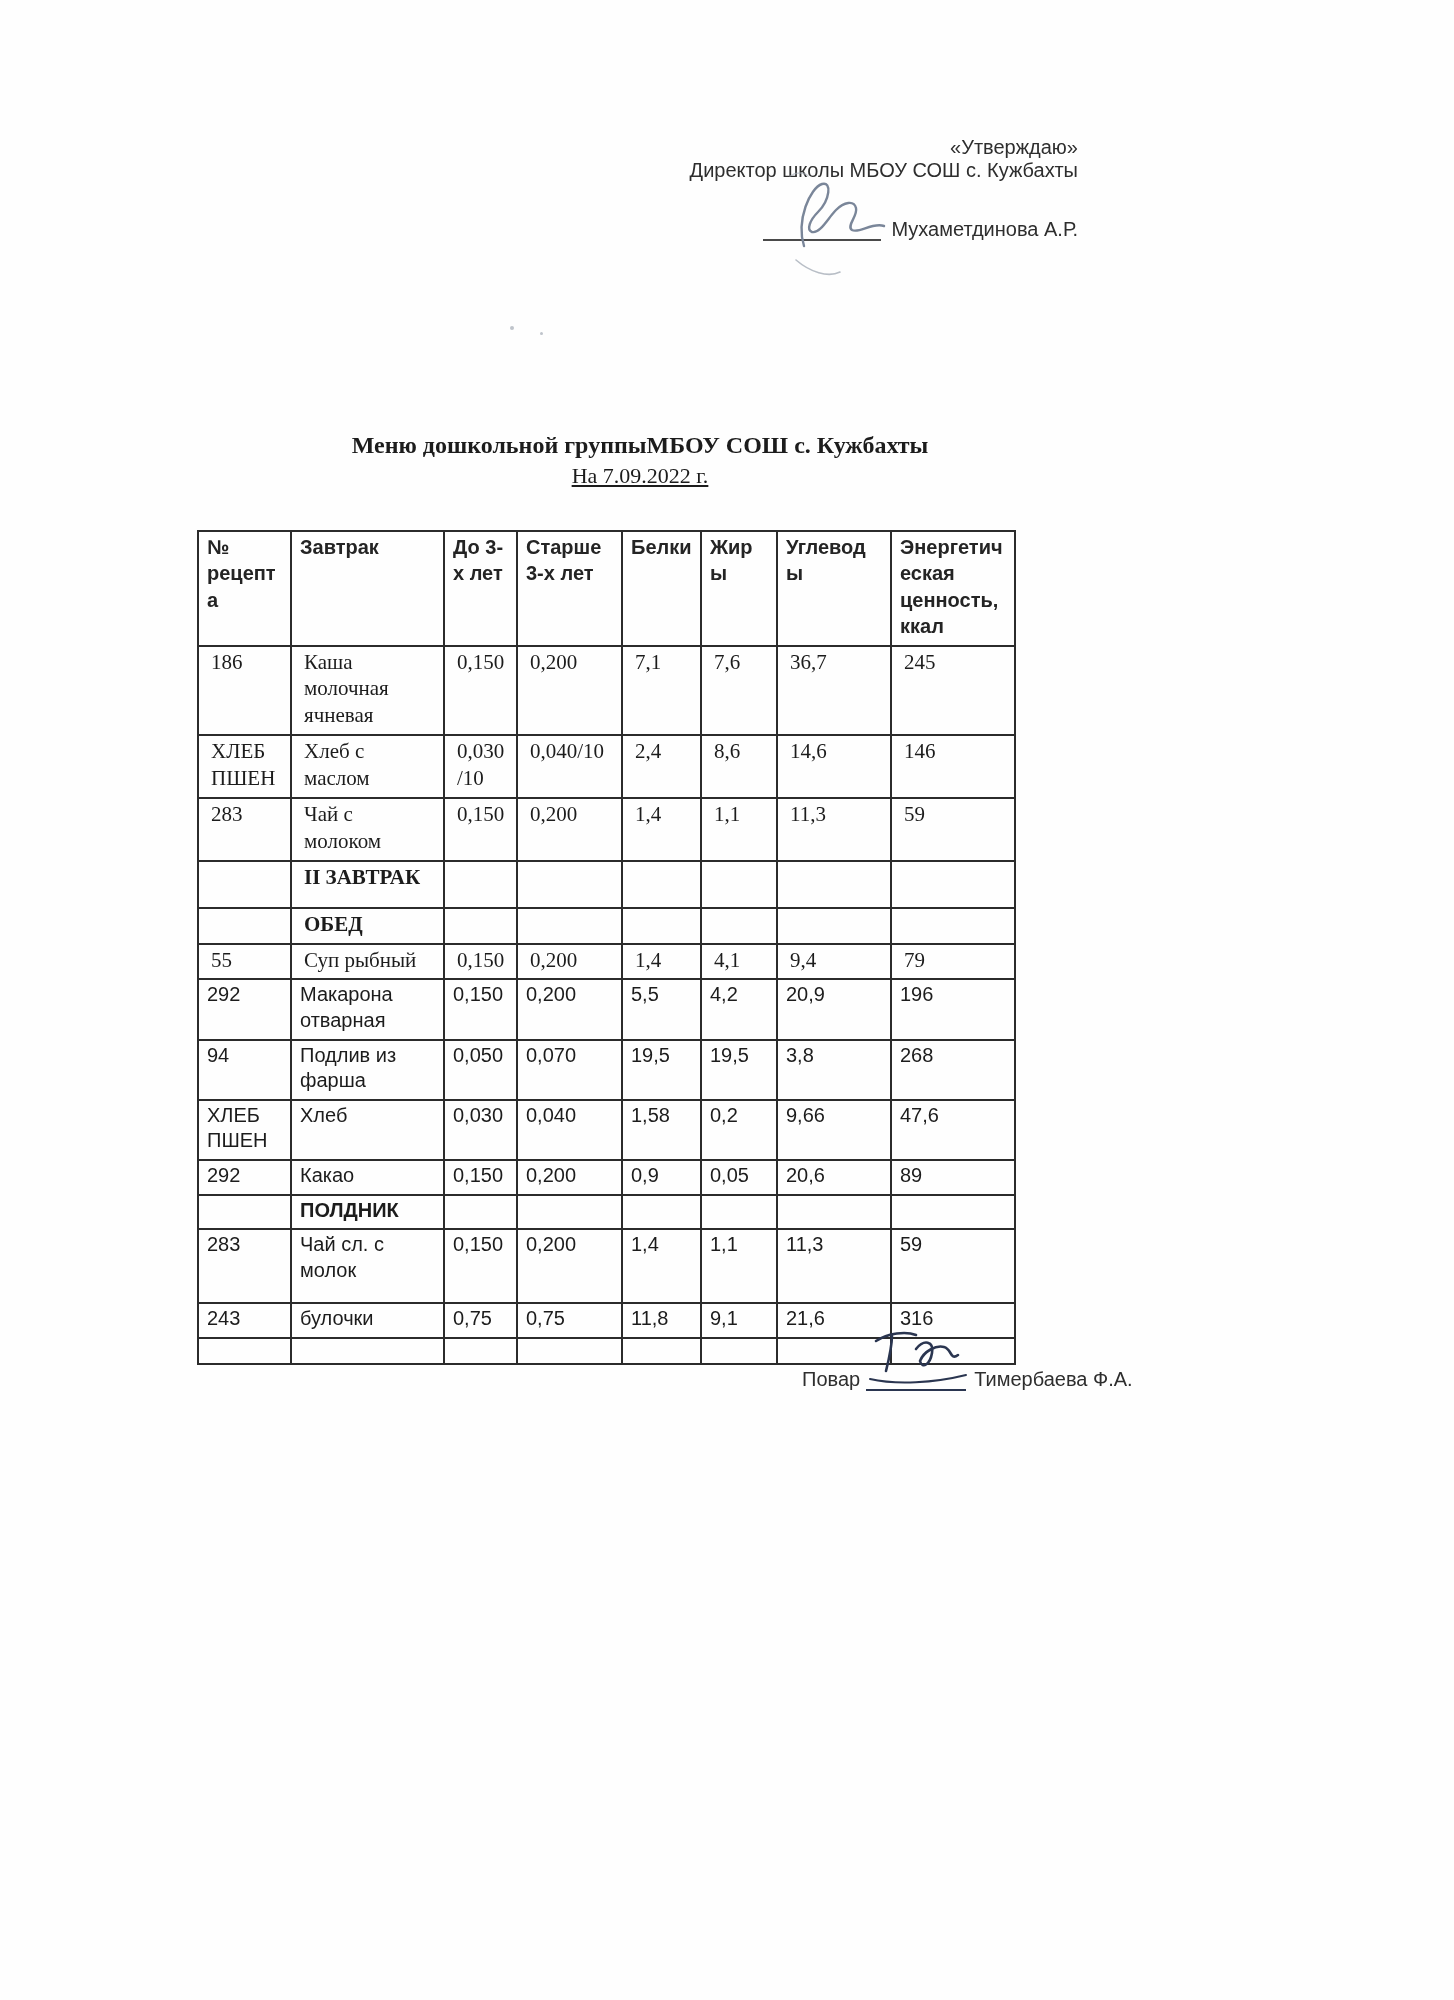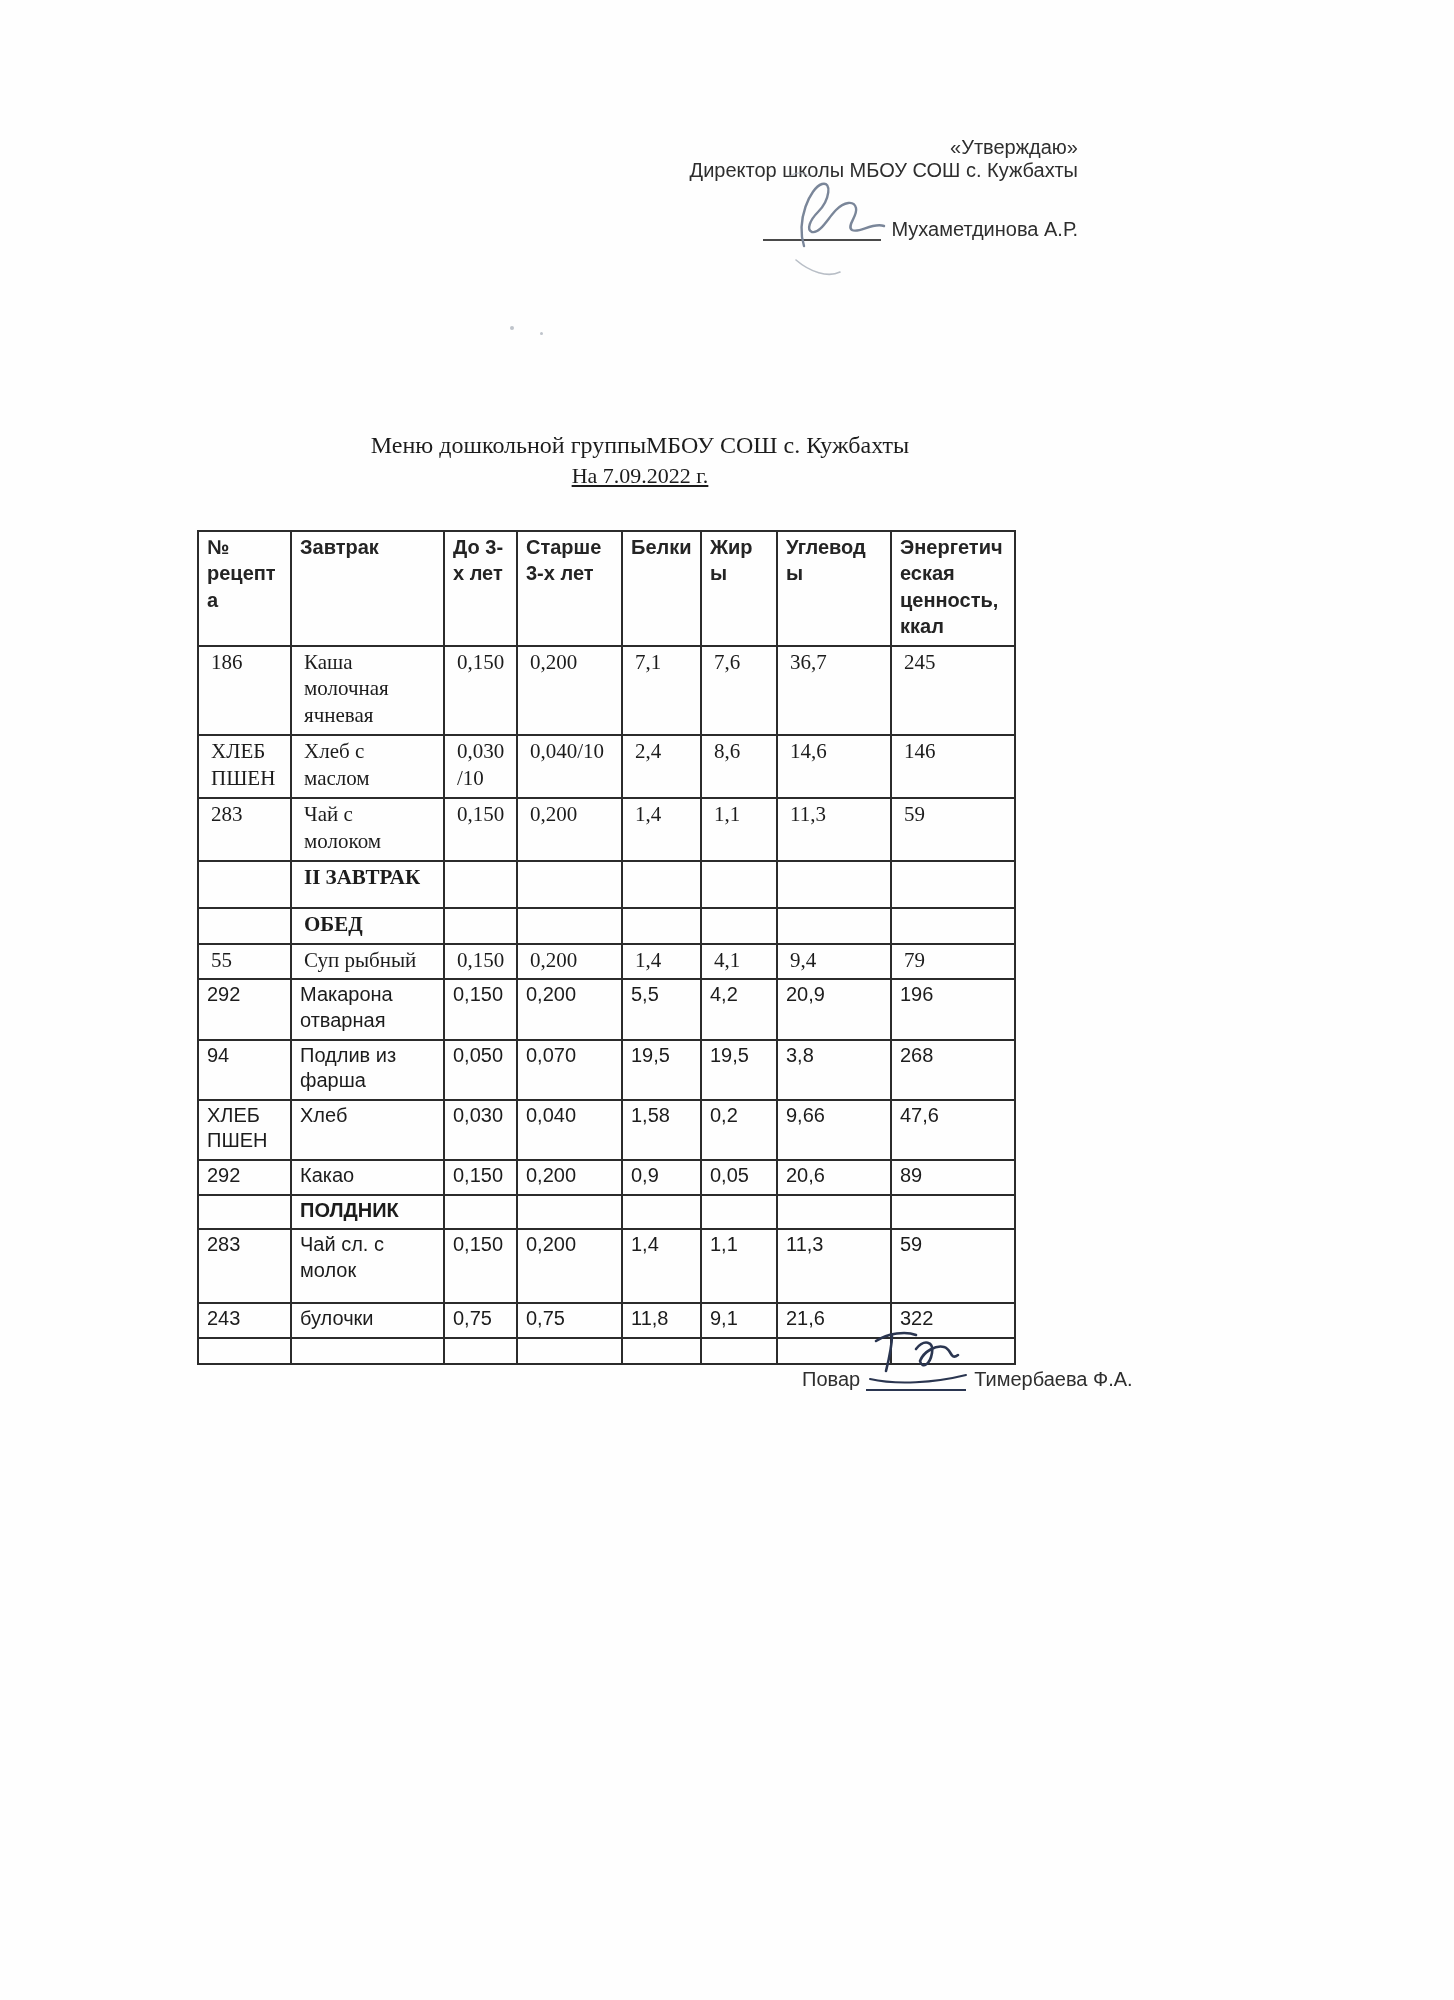--- a/index.html
+++ b/index.html
@@ -56,21 +56,21 @@
 
   
   .title-block {
     position: absolute;
     top: 432px;
     left: 230px;
     width: 820px;
     text-align: center;
     font-family: "Liberation Serif", serif;
   }
-  .title-main { font-size: 24px; font-weight: normal; }
+  .title-main { font-size: 24px; font-weight: bold; }
   .title-date { font-size: 22px; margin-top: 4px; text-decoration: underline; }
 
   
   table.menu {
     position: absolute;
     top: 530px;
     left: 197px;
     width: 817px;
     border-collapse: collapse;
     table-layout: fixed;
@@ -312,21 +312,21 @@
           <td>59</td>
         </tr>
         <tr>
           <td>243</td>
           <td>булочки</td>
           <td>0,75</td>
           <td>0,75</td>
           <td>11,8</td>
           <td>9,1</td>
           <td>21,6</td>
-          <td>322</td>
+          <td>316</td>
         </tr>
         <tr>
           <td></td>
           <td></td>
           <td></td>
           <td></td>
           <td></td>
           <td></td>
           <td></td>
           <td></td>

